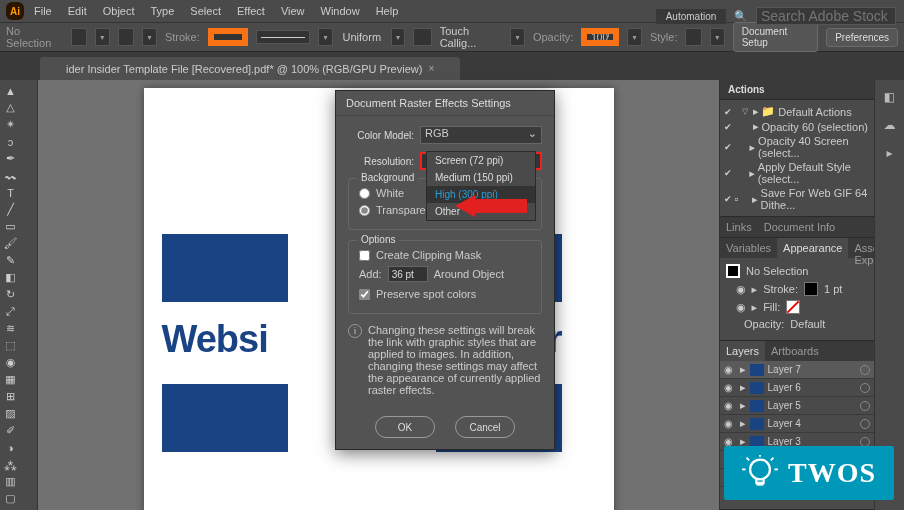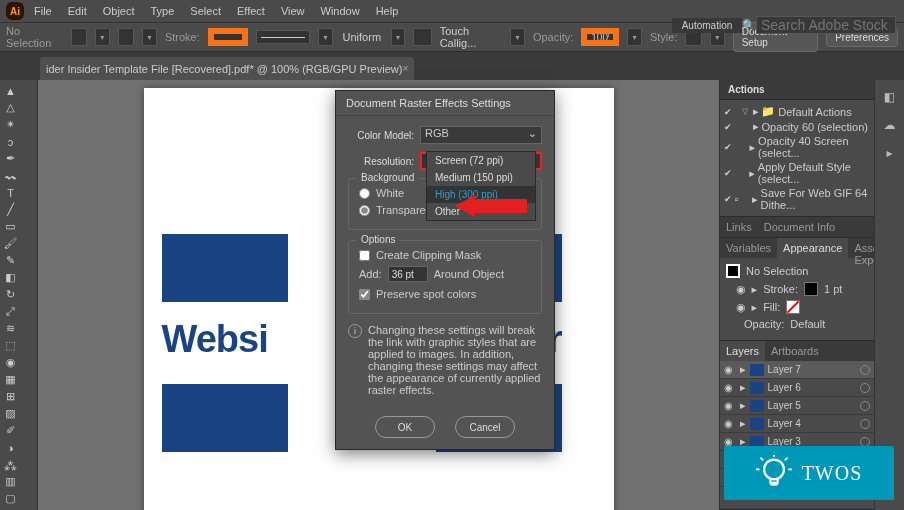--- a/index.html
+++ b/index.html
@@ -1,35 +1,35 @@
 <!DOCTYPE html>
 <html><head>
 <meta charset="utf-8">
 <style>
 *{box-sizing:border-box;margin:0;padding:0;font-family:"Segoe UI",Tahoma,sans-serif;font-size:11px;color:#ccc}
 body{background:#4a4a4a;width:904px;height:510px;overflow:hidden;position:relative}
 .menubar{height:22px;background:#4a4a4a;display:flex;align-items:center;padding:0 6px;gap:4px}
 .menubar .ai-logo{width:18px;height:18px;background:#2a1600;border-radius:6px;display:flex;align-items:center;justify-content:center;font-weight:bold;font-size:10px;color:#ff9a00}
 .menubar span{padding:2px 6px;cursor:default}
-.topright{position:absolute;right:8px;top:16px;display:flex;align-items:center;}
+.topright{position:absolute;right:8px;top:7px;display:flex;align-items:center;gap:8px}
 .topright .auto{background:#383838;padding:2px 10px;font-size:10px}
 .topright .search{width:140px;height:18px;background:#383838;border:1px solid #555;padding:0 4px;font-size:14px;color:#888}
 .controlbar{height:30px;background:#4a4a4a;border-top:1px solid #333;border-bottom:1px solid #2a2a2a;display:flex;align-items:center;padding:0 6px;gap:8px;font-size:10px}
 .controlbar .lbl{color:#999}
 .controlbar input[type=text]{width:60px;height:18px;background:#333;border:6px solid #f97316;padding:0 4px;color:#ccc;font-size:10px}
 .controlbar .sw-line{width:60px;height:14px;background:#333;border:1px solid #555;position:relative}
 .controlbar .sw-line::after{content:'';position:absolute;left:4px;right:4px;top:50%;height:1px;background:#ccc}
 .controlbar .uniform{width:46px;text-align:center}
 .controlbar .sw-stroke{width:18px;height:18px;background:#333;border:1px solid #555}
 .controlbar .dd{width:16px;height:18px;background:#333;border:1px solid #555;display:flex;align-items:center;justify-content:center}
 .controlbar .dd::after{content:'▾';font-size:8px;color:#999}
 .controlbar .brush{width:20px;height:18px;background:#333;border:1px solid #555}
 .controlbar .btn{padding:3px 8px;background:#565656;border:1px solid #6a6a6a;border-radius:3px;font-size:10px;color:#ddd}
 .tabbar{height:28px;background:#3a3a3a;display:flex;align-items:flex-end;padding:0 40px}
-.tab{background:#4f4f4f;padding:6px 6px 5px;font-size:10px;color:#ddd;display:flex;align-items:flex-start;gap:0;border-top-left-radius:3px;border-top-right-radius:3px}
+.tab{background:#4f4f4f;padding:6px 26px 5px;font-size:10px;color:#ddd;display:flex;align-items:flex-start;gap:6px;border-top-left-radius:3px;border-top-right-radius:3px}
 .tab .x{font-size:10px;color:#aaa}
 .main{position:absolute;top:80px;bottom:0;left:0;right:0;display:flex}
 .toolbox{width:38px;background:#4a4a4a;border-right:1px solid #333;display:flex;flex-wrap:wrap;align-content:flex-start;padding:2px}
 .toolbox .tool{width:17px;height:17px;display:flex;align-items:center;justify-content:center;font-size:11px;color:#ccc;cursor:pointer}
 .canvas{flex:1;background:#717171;position:relative;overflow:hidden}
 .artboard{position:absolute;left:50%;top:8px;transform:translateX(-50%);width:470px;height:480px;background:#fff;box-shadow:0 0 8px rgba(0,0,0,0.4)}
 .artboard .bluebox{position:absolute;width:126px;height:68px;background:#1a4384}
 .artboard .bb1{left:18px;top:146px}
 .artboard .bb2{right:52px;top:146px}
 .artboard .bb3{left:18px;top:296px}
@@ -76,21 +76,21 @@
 .dialog .arow{display:flex;align-items:center;gap:6px;margin-bottom:6px;font-size:10px}
 .dialog .arow input[type=text]{width:40px;height:16px;background:#333;border:1px solid #666;padding:0 3px;font-size:10px;color:#ddd}
 .dialog .info{display:flex;gap:6px;font-size:9px;color:#bbb;margin-top:4px}
 .dialog .info .iicon{width:14px;height:14px;border:1px solid #999;border-radius:50%;display:flex;align-items:center;justify-content:center;font-size:9px;flex-shrink:0}
 .dialog .dbuttons{display:flex;justify-content:center;gap:20px;padding:10px 0 11px}
 .dialog .dbtn{min-width:60px;height:22px;background:transparent;border:1px solid #999;border-radius:11px;color:#ddd;font-size:10px;display:flex;align-items:center;justify-content:center}
 .red-arrow{position:absolute;left:455px;top:195px;z-index:105;width:72px;height:22px}
 .red-arrow svg{width:100%;height:100%}
 .twos{position:absolute;right:10px;bottom:10px;width:170px;height:54px;background:#0098b8;display:flex;align-items:center;justify-content:center;gap:10px;z-index:200;border-radius:2px}
 .twos .bulb{width:36px;height:36px}
-.twos .txt{font-family:'Comic Sans MS',cursive;font-size:20px;font-weight:normal;color:#fff;letter-spacing:1px}
+.twos .txt{font-family:'Comic Sans MS',cursive;font-size:28px;font-weight:bold;color:#fff;letter-spacing:1px}
 input[type=radio],input[type=checkbox]{accent-color:#888;width:11px;height:11px}
 </style>
 </head>
 <body>
 
 <div class="menubar">
   <span class="ai-logo">Ai</span>
   <span>File</span>
   <span>Edit</span>
   <span>Object</span>

